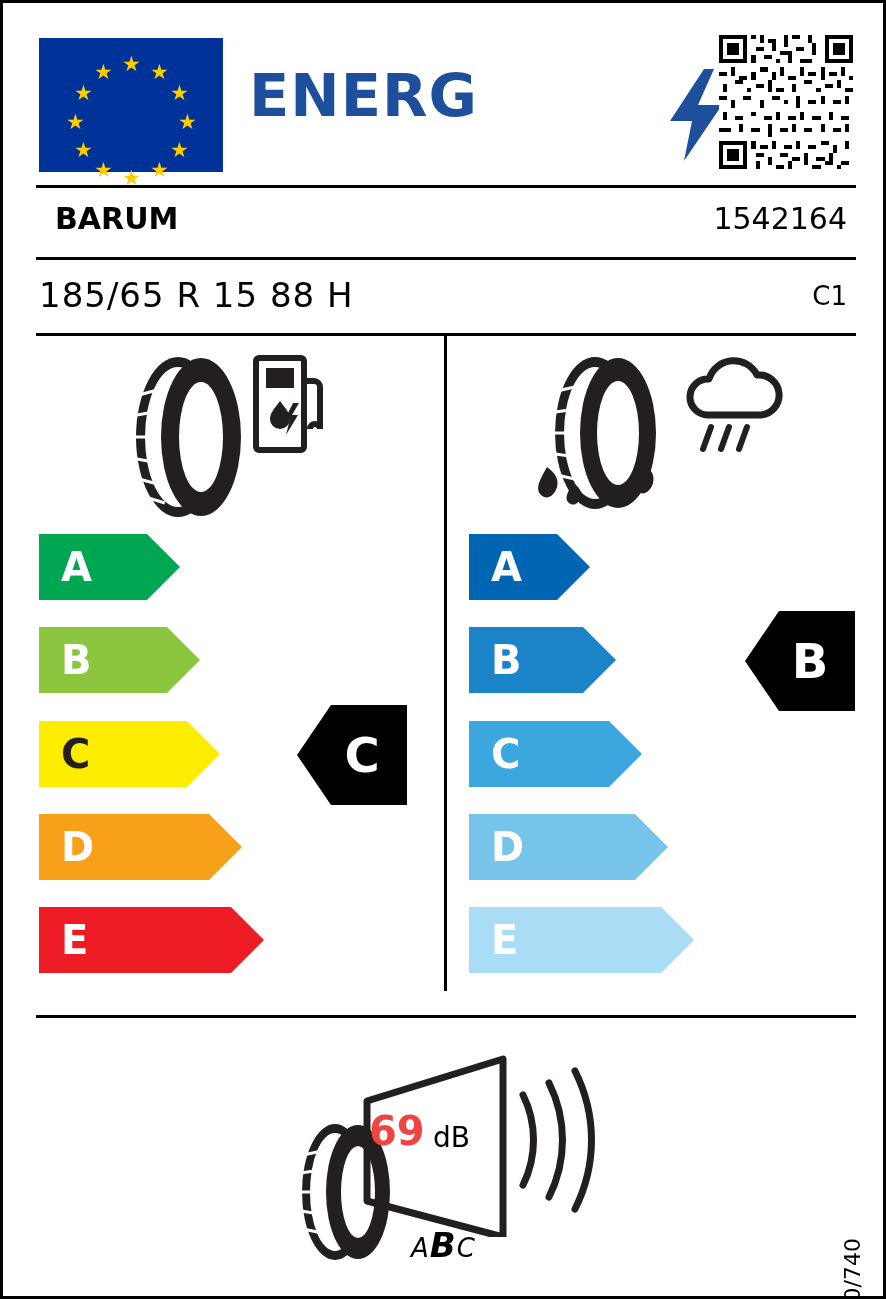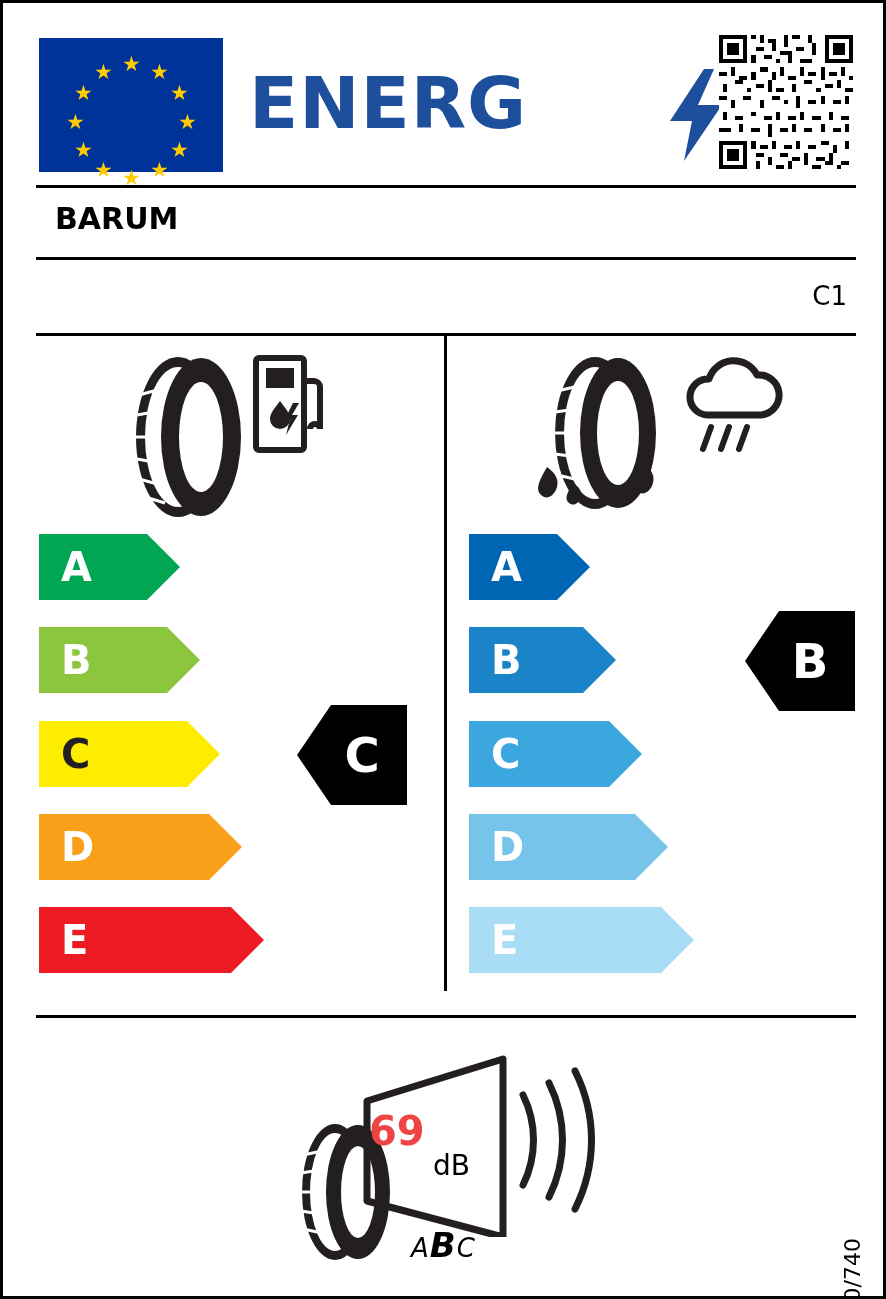--- a/index.html
+++ b/index.html
@@ -42,21 +42,21 @@
     font-size: 21px;
     line-height: 21px;
     width: 21px;
     height: 21px;
     text-align: center;
   }
   .energ-word {
     position: absolute;
     left: 210px;
     top: 26px;
-    font-size: 72px;
+    font-size: 59px;
     font-weight: bold;
     color: #1d4f9c;
     letter-spacing: 1px;
     font-family: "DejaVu Sans", sans-serif;
   }
   .bolt {
     position: absolute;
     left: 627px;
     top: 34px;
     width: 60px;
@@ -354,20 +354,22 @@
     </div>
   </div>
 
   <div class="hrule" style="top:182px;"></div>
   <div class="hrule" style="top:254px;"></div>
   <div class="hrule" style="top:330px;"></div>
   <div class="hrule" style="top:1012px;"></div>
   <div class="vrule" style="left:441px; top:333px; height:655px;"></div>
 
   <div class="brand">BARUM</div>
+  <div class="model">1542164</div>
+  <div class="size">185/65 R 15 88 H</div>
   <div class="cls">C1</div>
 
   <div style="position:absolute; left:128px; top:352px; width:110px; height:165px;">
     <svg class="icon-svg" viewBox="0 0 110 165" width="110" height="165">
       <ellipse cx="47" cy="82" rx="42" ry="80" fill="#231f20"></ellipse>
       <ellipse cx="47" cy="82" rx="33" ry="70" fill="#fff"></ellipse>
       <ellipse cx="70" cy="82" rx="40" ry="79" fill="#231f20"></ellipse>
       <ellipse cx="70" cy="82" rx="22" ry="55" fill="#fff"></ellipse>
       <g stroke="#fff" stroke-width="3">
         <line x1="8" y1="40" x2="30" y2="34"></line>
@@ -522,21 +524,21 @@
     <svg class="icon-svg" viewBox="0 0 82 150" width="82" height="150">
       <g fill="none" stroke="#231f20" stroke-width="7" stroke-linecap="round">
         <path d="M8 30 C 22 58, 22 92, 8 120"></path>
         <path d="M34 18 C 52 54, 52 96, 34 132"></path>
         <path d="M60 6 C 82 50, 82 100, 60 144"></path>
       </g>
     </svg>
   </div>
 
   <div class="noise-db" style="left:366px; top:1105px;">69</div>
-  <div class="noise-unit" style="left:430px; top:1146px;">dB</div>
+  <div class="noise-unit" style="left:430px; top:1118px;">dB</div>
 
   <div class="noise-classes" style="left:408px; top:1222px;font-style:italic;">
     <span>A</span><b>B</b><span>C</span>
   </div>
 
   <div class="year">2020/740</div>
 
 </div>
 
 </body></html>

